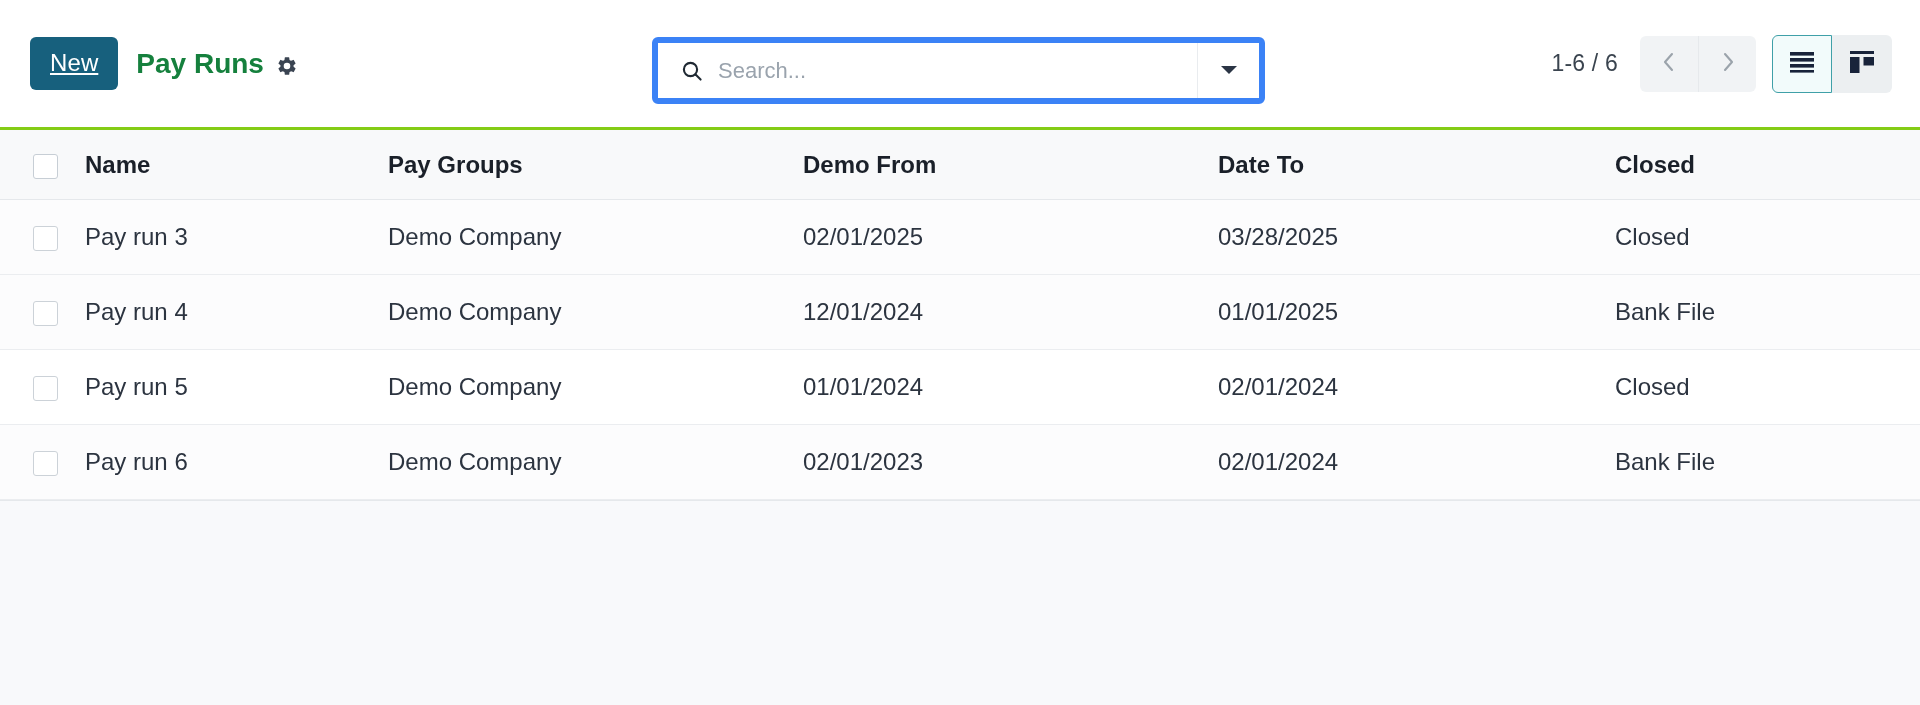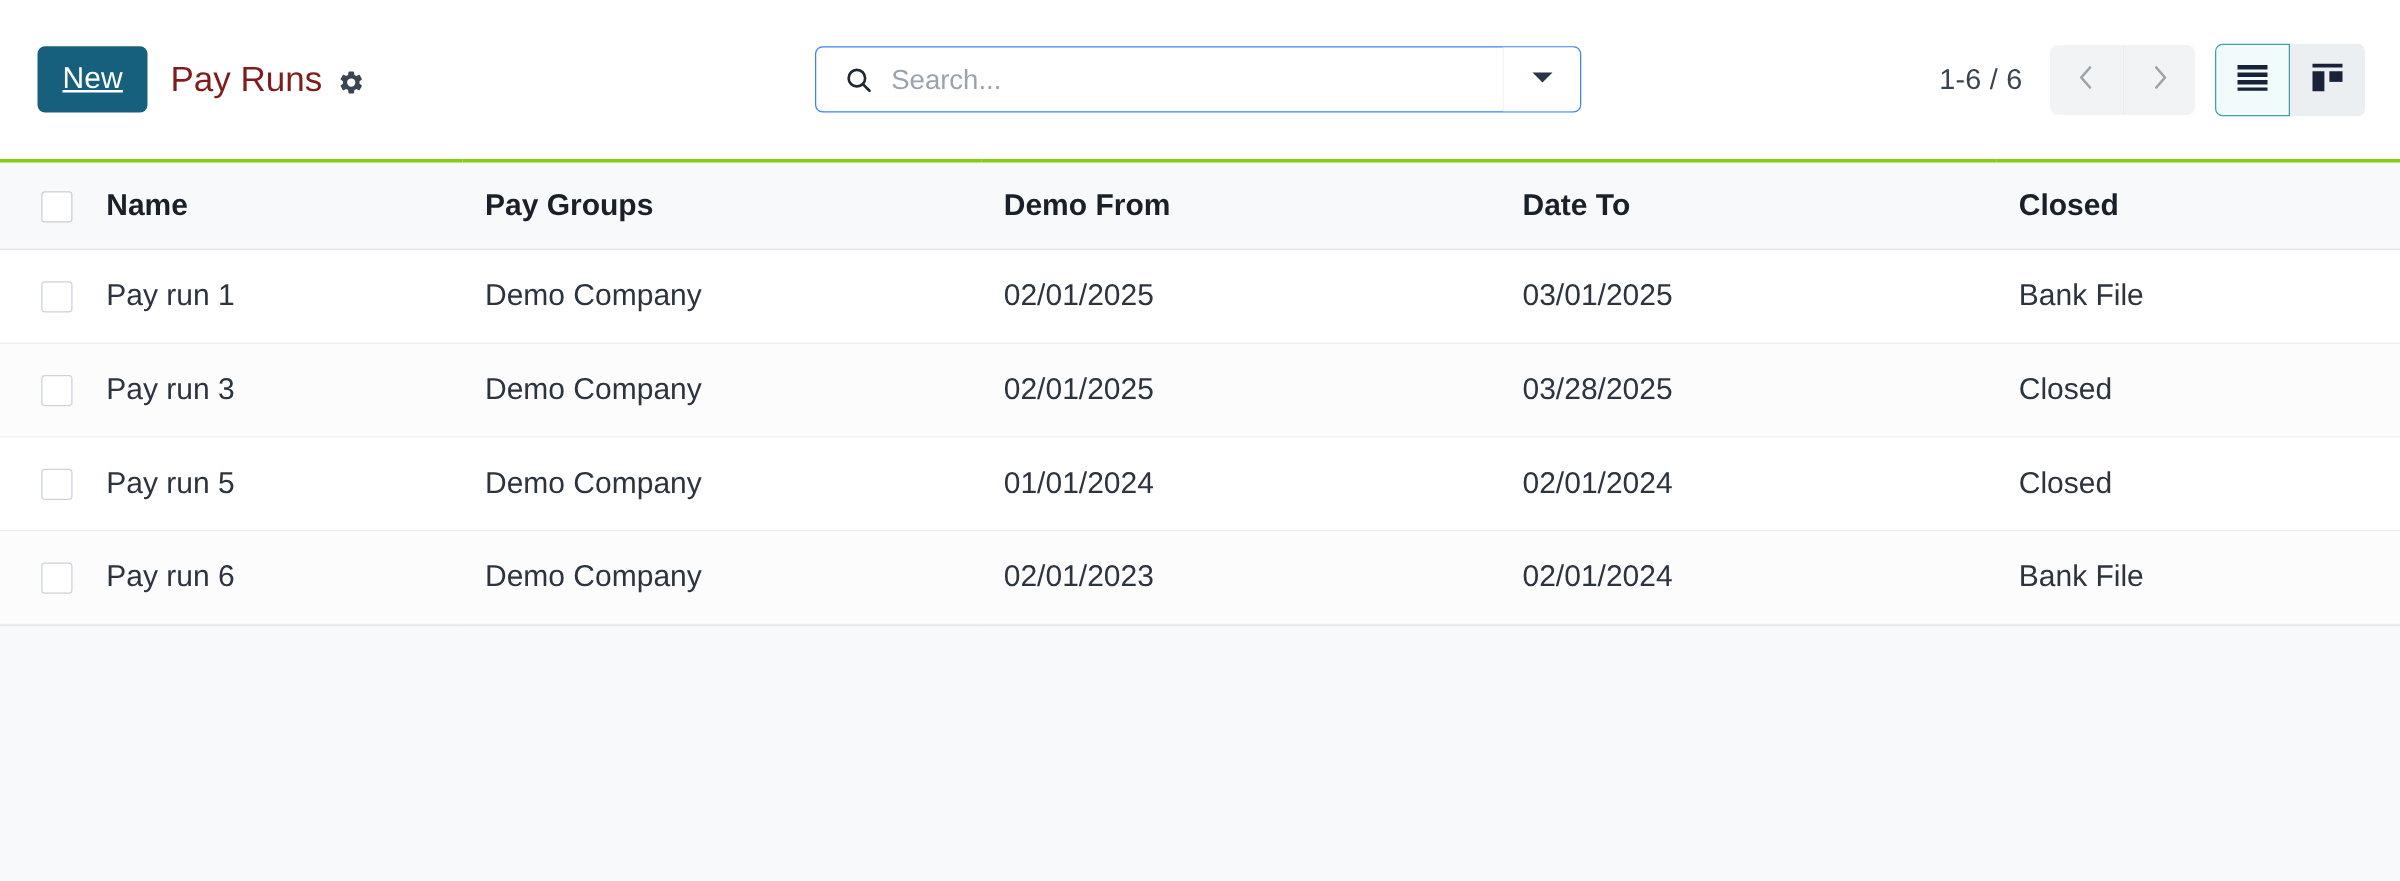--- a/index.html
+++ b/index.html
@@ -36,46 +36,46 @@
     font-family: "Liberation Sans", sans-serif;
     line-height: 1;
     padding: 14px 20px 15px 20px;
     cursor: pointer;
     letter-spacing: .1px;
     text-decoration: underline;
   }
 
   .page-title {
     font-size: 28px;
-    color: #7f1d1d;
+    color: #15803d;
     margin-left: 18px;
-    font-weight: 400;
+    font-weight: 700;
     white-space: nowrap;
   }
 
   .gear-icon {
     display: inline-flex;
     align-items: center;
     margin-left: 12px;
     position: relative;
     top: 2px;
     cursor: pointer;
   }
   .gear-icon svg { display:block; }
 
   
   .cp-search-wrap {
     position: absolute;
     left: 652px;
     top: 37px;
     width: 613px;
-    height: 53px;
+    height: 67px;
     display: flex;
     align-items: stretch;
-    border: 1px solid #3b82f6;
+    border: 6px solid #3b82f6;
     border-radius: 6px;
     background: #ffffff;
   }
   .search-field {
     flex: 1 1 auto;
     display: flex;
     align-items: center;
     gap: 14px;
     padding: 0 18px 0 22px;
     min-width: 0;
@@ -306,40 +306,40 @@
             <span class="checkbox"></span>
           </th>
           <th class="th-name">Name</th>
           <th class="th-pad">Pay Groups</th>
           <th class="th-pad">Demo From</th>
           <th class="th-pad">Date To</th>
           <th class="th-pad">Closed</th>
         </tr>
       </thead>
       <tbody>
-        <tr>
-          <td class="cell-check">
-            <span class="checkbox"></span>
-          </td>
-          <td class="td-name">Pay run 1</td>
-          <td class="td-pad">Demo Company</td>
-          <td class="td-pad">02/01/2025</td>
-          <td class="td-pad">03/01/2025</td>
-          <td class="td-pad">Bank File</td>
-        </tr>
         <tr class="alt">
           <td class="cell-check">
             <span class="checkbox"></span>
           </td>
           <td class="td-name">Pay run 3</td>
           <td class="td-pad">Demo Company</td>
           <td class="td-pad">02/01/2025</td>
           <td class="td-pad">03/28/2025</td>
           <td class="td-pad">Closed</td>
         </tr>
+        <tr class="alt">
+          <td class="cell-check">
+            <span class="checkbox"></span>
+          </td>
+          <td class="td-name">Pay run 4</td>
+          <td class="td-pad">Demo Company</td>
+          <td class="td-pad">12/01/2024</td>
+          <td class="td-pad">01/01/2025</td>
+          <td class="td-pad">Bank File</td>
+        </tr>
         <tr>
           <td class="cell-check">
             <span class="checkbox"></span>
           </td>
           <td class="td-name">Pay run 5</td>
           <td class="td-pad">Demo Company</td>
           <td class="td-pad">01/01/2024</td>
           <td class="td-pad">02/01/2024</td>
           <td class="td-pad">Closed</td>
         </tr>

